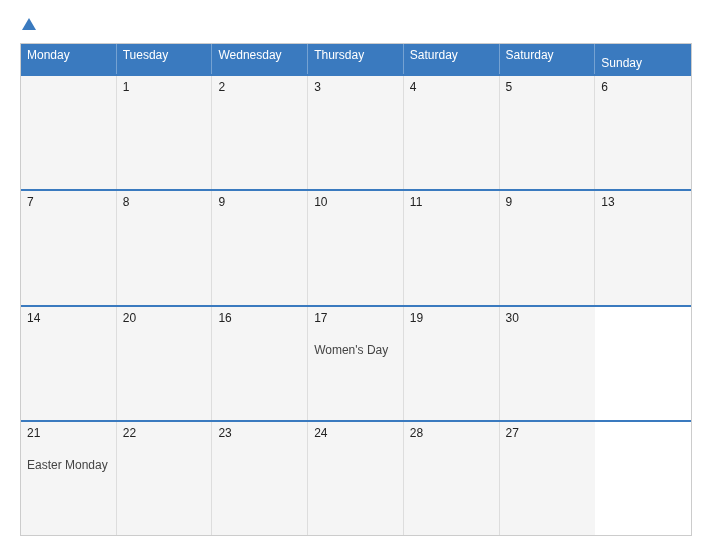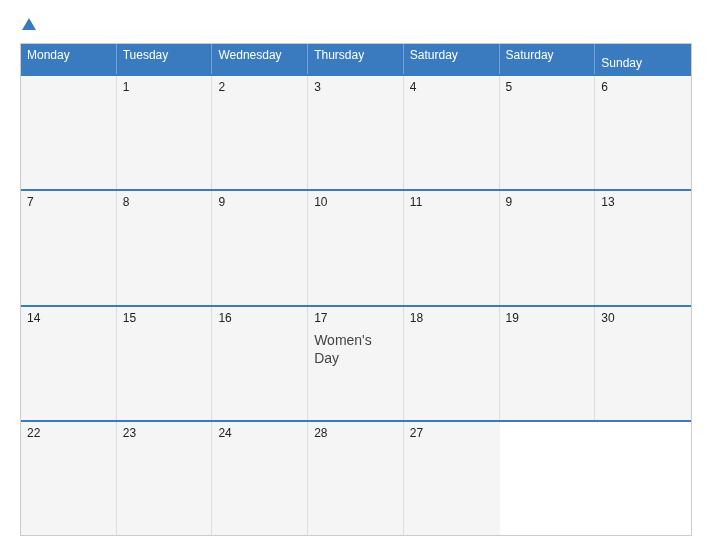--- a/index.html
+++ b/index.html
@@ -120,23 +120,23 @@
     }
     .cal-cell.empty {
       background: #f5f5f5;
     }
     .day-num {
       font-size: 12px;
       color: #222;
       font-weight: normal;
     }
     .day-event {
-      font-size: 14px;
+      font-size: 12px;
       color: #444;
-      margin-top: 6px;
+      margin-top: 18px;
       line-height: 1.3;
     }
   </style>
 </head>
 <body>
 
 <div class="page">
   <div class="header">
     <div class="logo">
       <div class="logo-text-wrap">
@@ -204,40 +204,41 @@
           </div>
           <div class="cal-cell">
             <span class="day-num">13</span>
           </div>
         </div>
         <div class="cal-week">
           <div class="cal-cell">
             <span class="day-num">14</span>
           </div>
           <div class="cal-cell">
-            <span class="day-num">15</span>
+            <span class="day-num">20</span>
           </div>
           <div class="cal-cell">
             <span class="day-num">16</span>
           </div>
           <div class="cal-cell">
             <span class="day-num">17</span>
             <span class="day-event">Women's Day</span>
           </div>
           <div class="cal-cell">
-            <span class="day-num">18</span>
-          </div>
-          <div class="cal-cell">
             <span class="day-num">19</span>
           </div>
           <div class="cal-cell">
             <span class="day-num">30</span>
           </div>
         </div>
         <div class="cal-week">
+          <div class="cal-cell">
+            <span class="day-num">21</span>
+            <span class="day-event">Easter Monday</span>
+          </div>
           <div class="cal-cell">
             <span class="day-num">22</span>
           </div>
           <div class="cal-cell">
             <span class="day-num">23</span>
           </div>
           <div class="cal-cell">
             <span class="day-num">24</span>
           </div>
           <div class="cal-cell">

